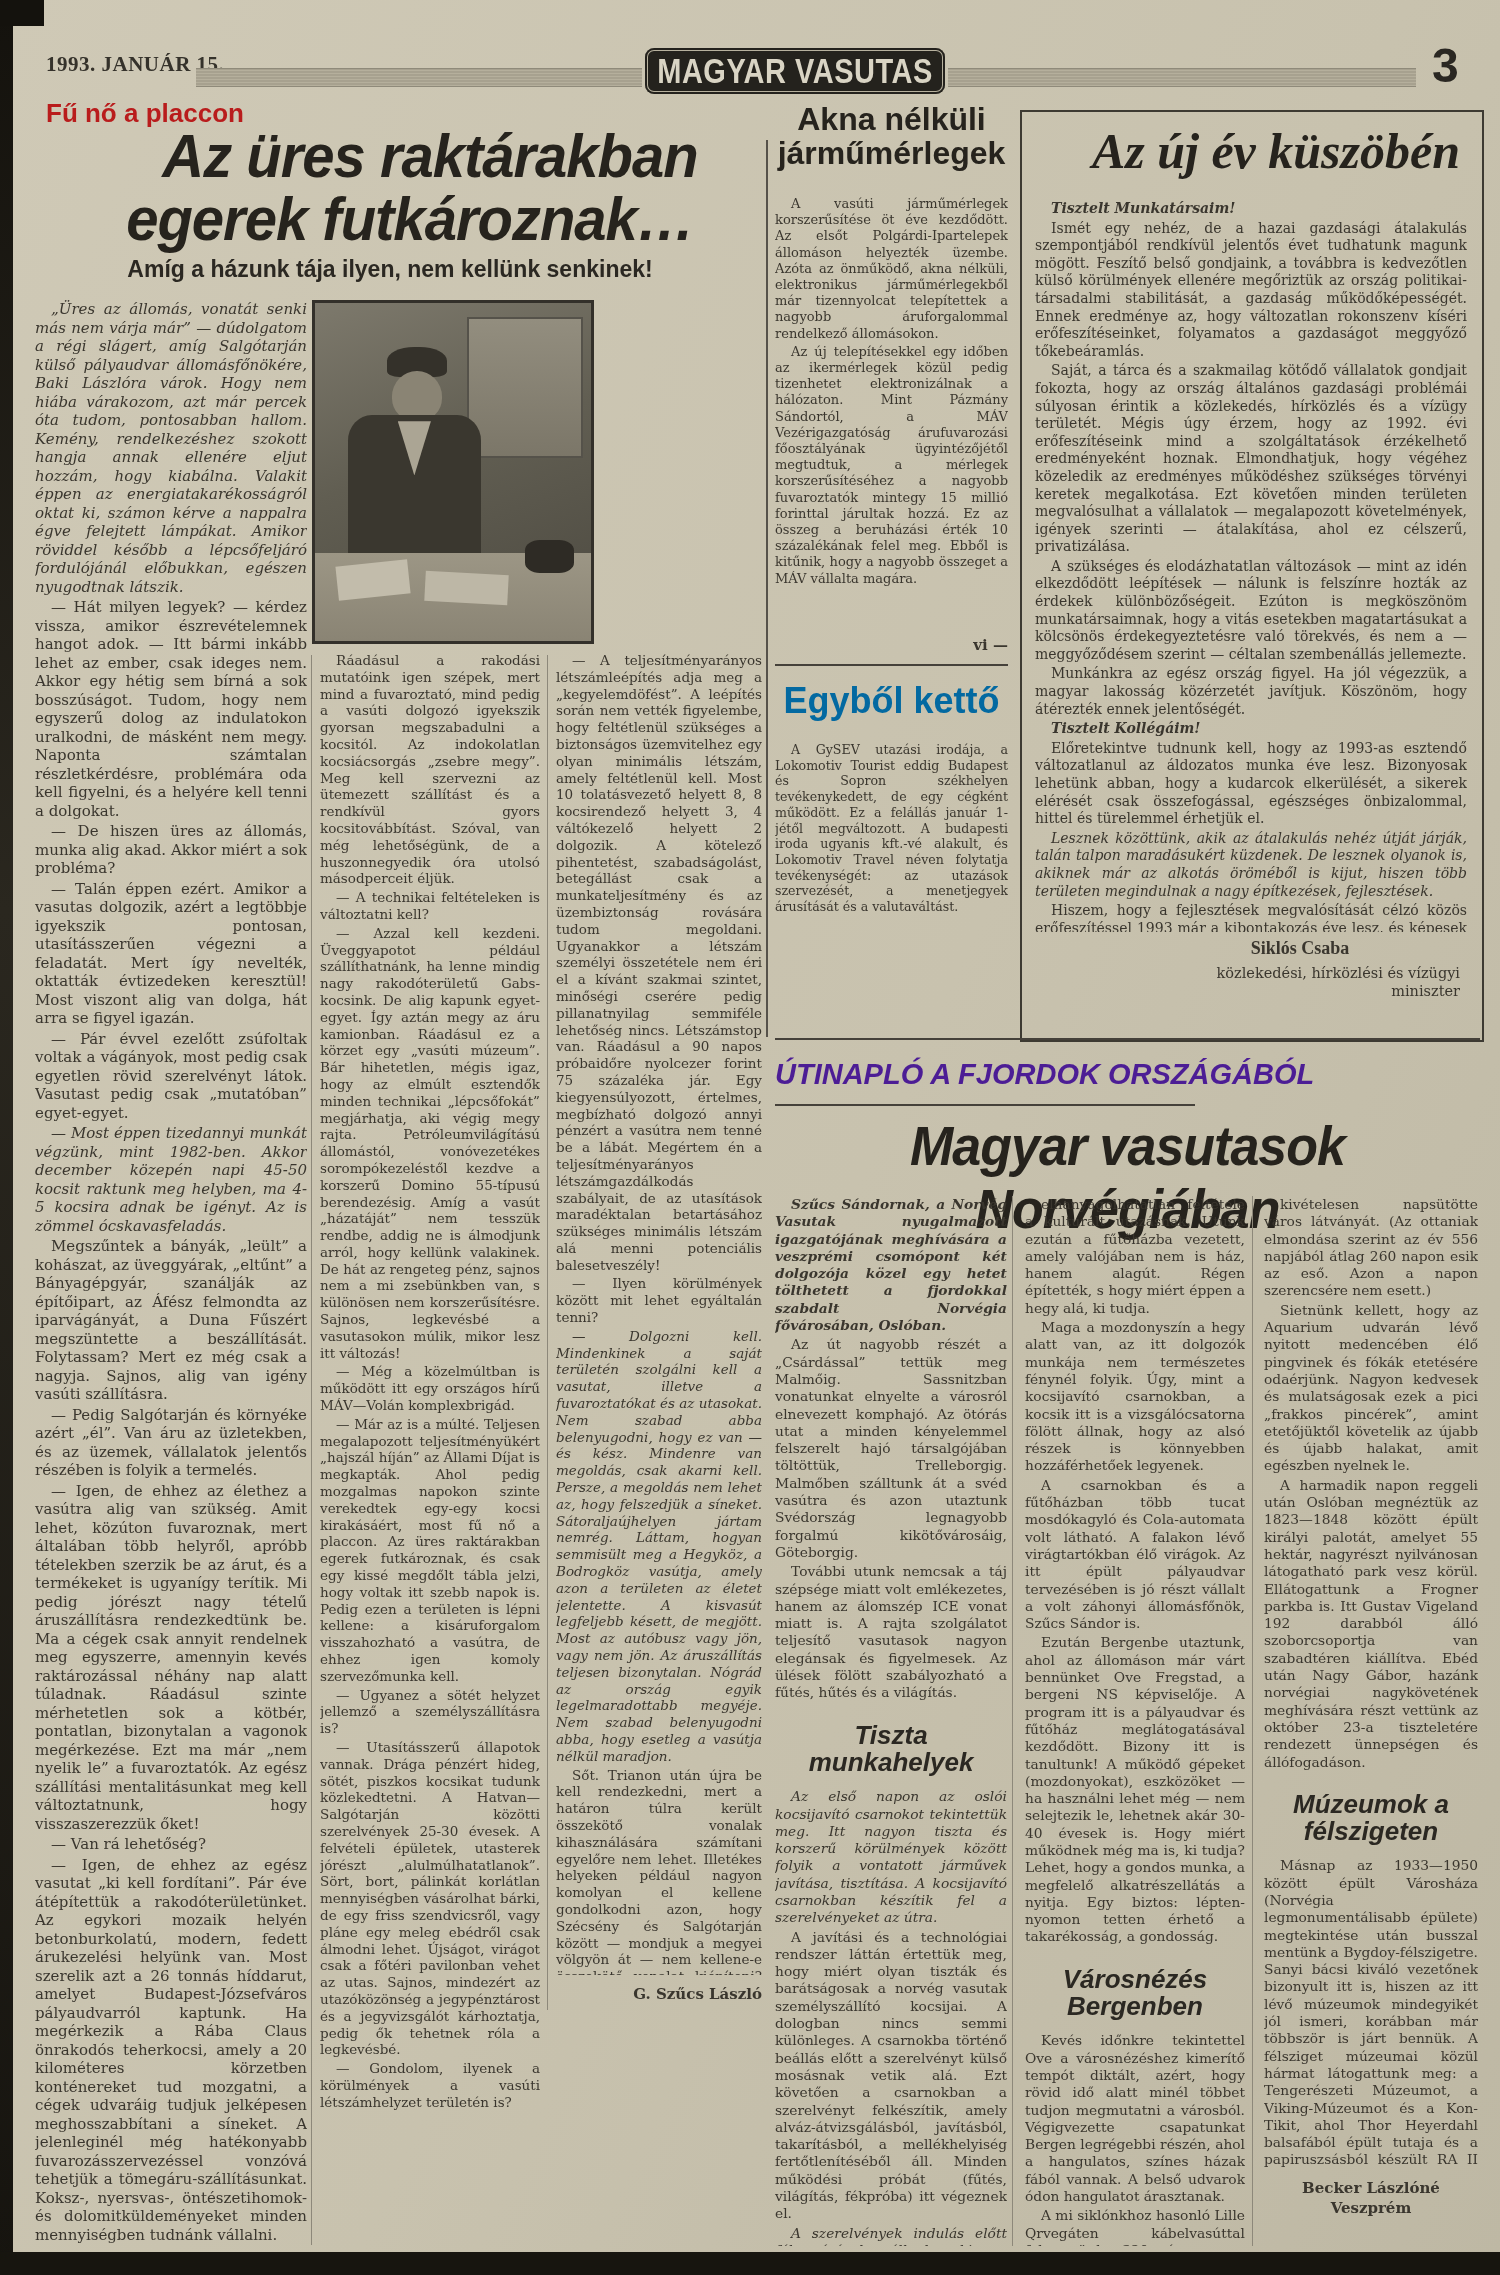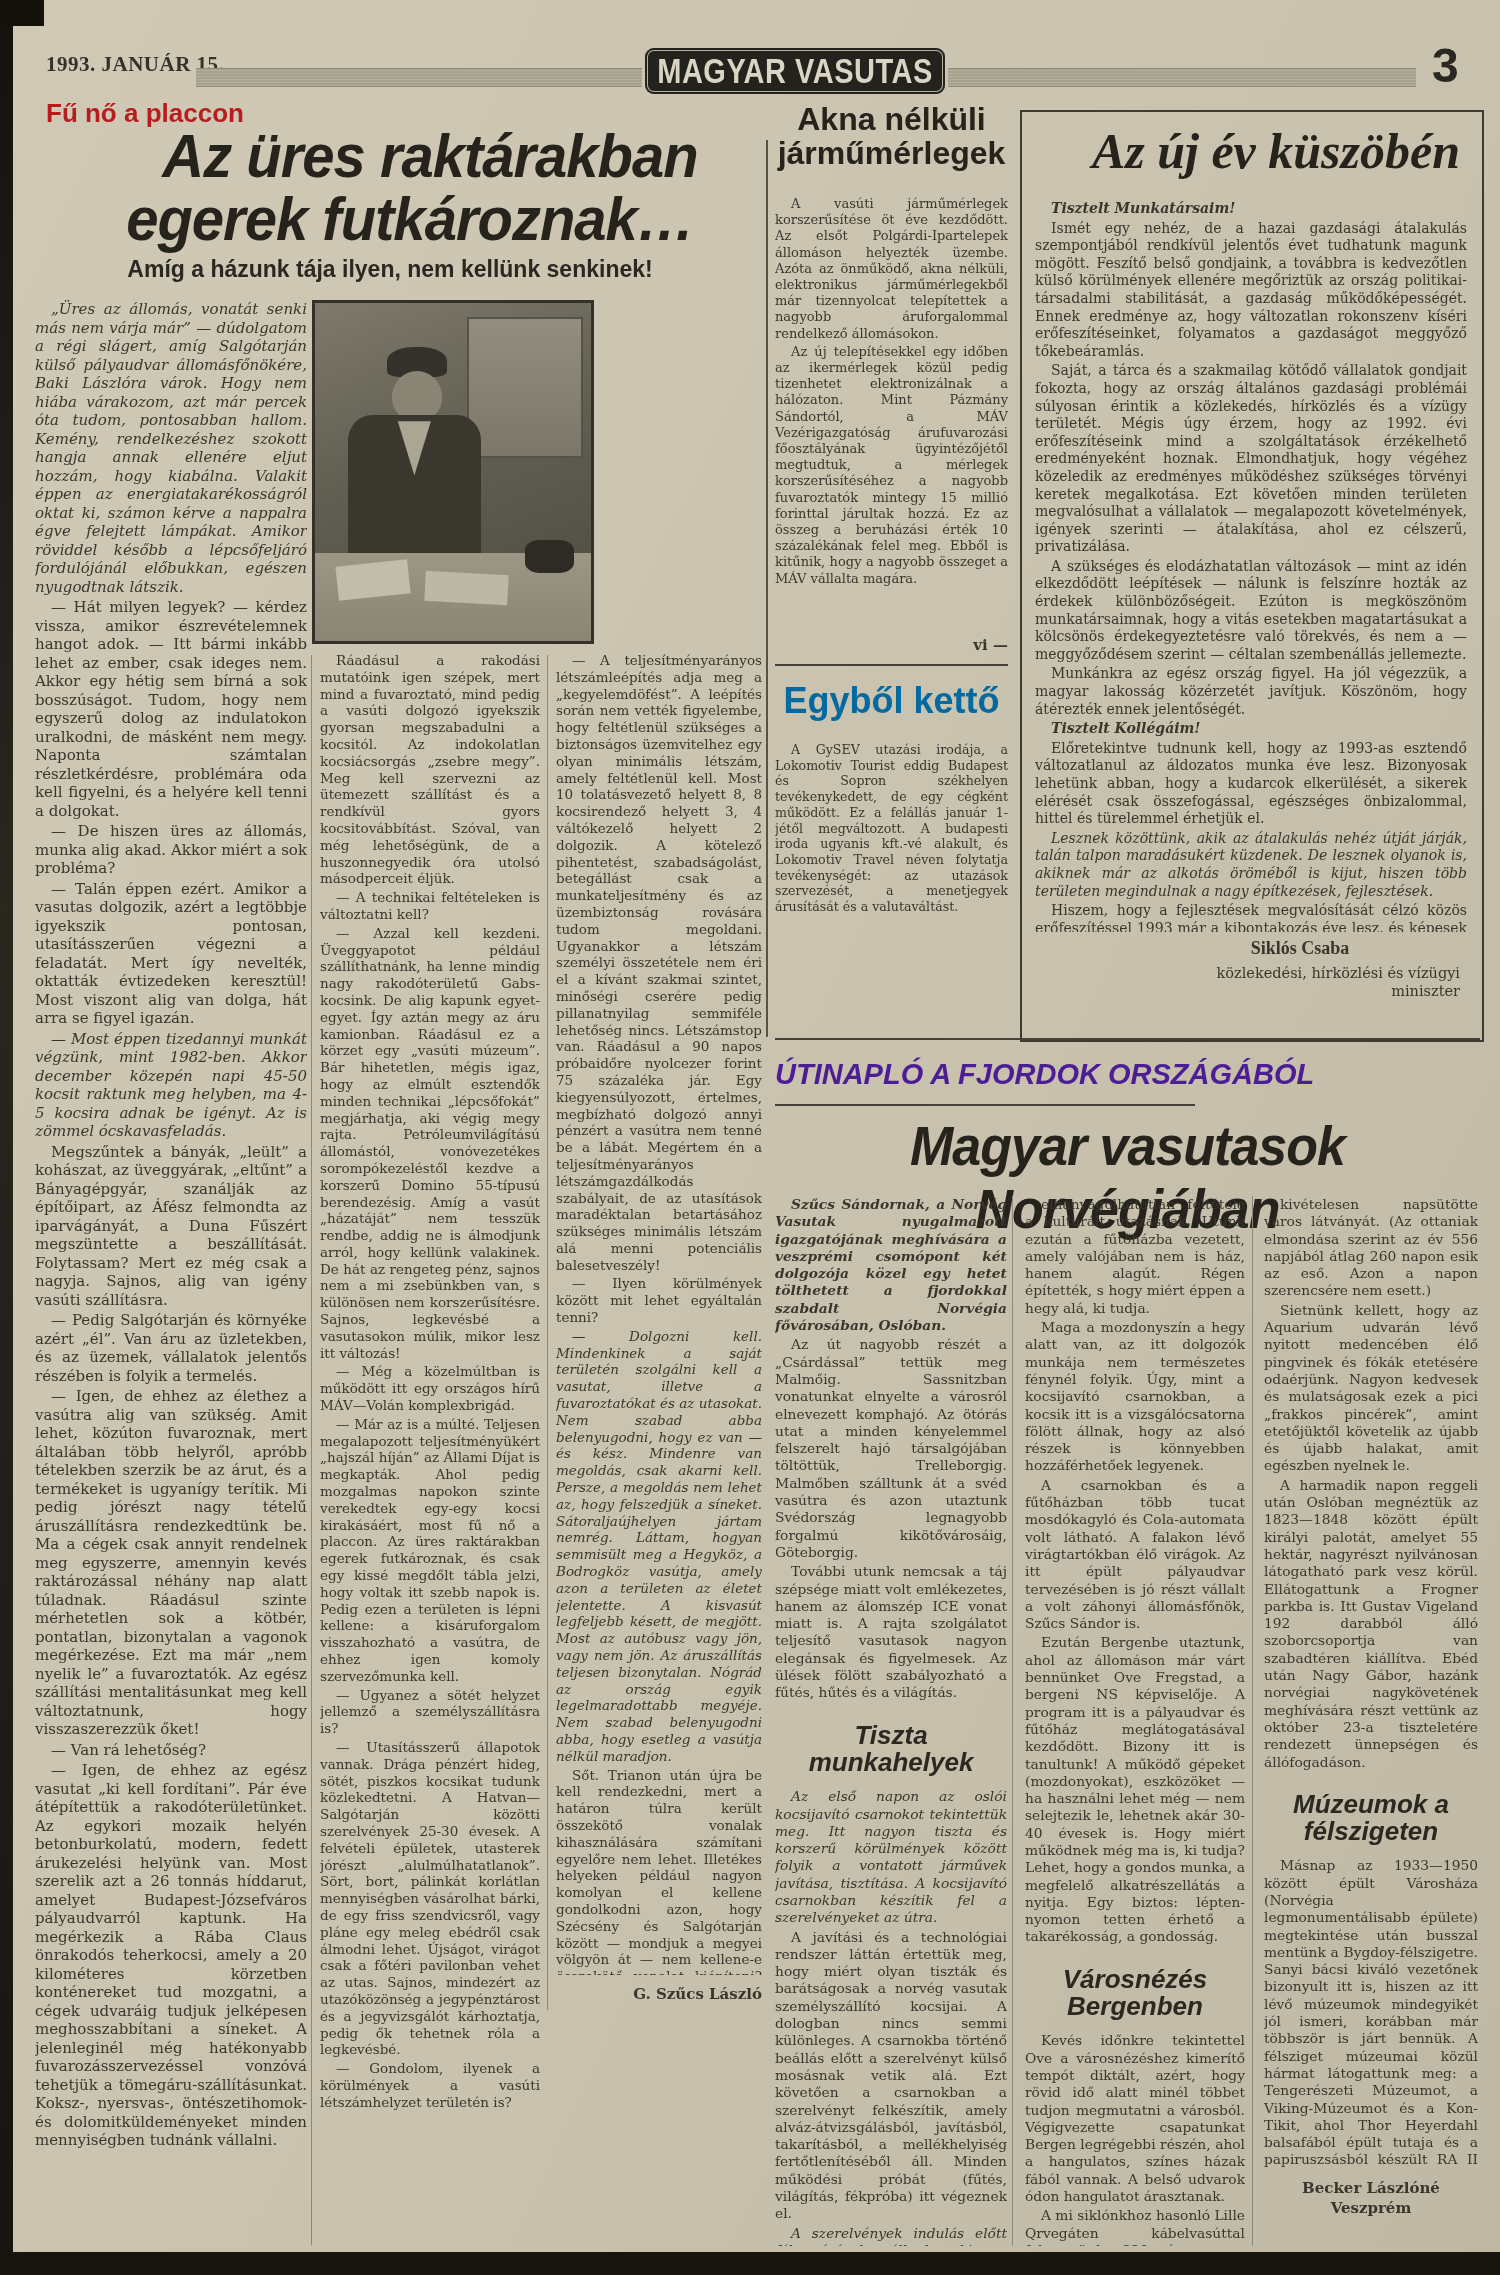--- a/index.html
+++ b/index.html
@@ -112,20 +112,21 @@
   <div class="ph-paper1"></div>
   <div class="ph-paper2"></div>
   <div class="ph-phone"></div>
 </div>
 
 <div class="abs col c-left1">
     <p class="para s-i">„Üres az állomás, vonatát senki más nem várja már” — dúdolgatom a régi slágert, amíg Salgótarján külső pályaudvar állomásfőnökére, Baki Lászlóra várok. Hogy nem hiába várakozom, azt már percek óta tudom, pontosabban hallom. Kemény, rendelkezéshez szokott hangja annak ellenére eljut hozzám, hogy kiabálna. Valakit éppen az energiatakarékosságról oktat ki, számon kérve a nappalra égve felejtett lámpákat. Amikor röviddel később a lépcsőfeljáró fordulójánál előbukkan, egészen nyugodtnak látszik.</p>
     <p class="para">— Hát milyen legyek? — kérdez vissza, amikor észrevételemnek hangot adok. — Itt bármi inkább lehet az ember, csak ideges nem. Akkor egy hétig sem bírná a sok bosszúságot. Tudom, hogy nem egyszerű dolog az indulatokon uralkodni, de másként nem megy. Naponta számtalan részletkérdésre, problémára oda kell figyelni, és a helyére kell tenni a dolgokat.</p>
     <p class="para">— De hiszen üres az állomás, munka alig akad. Akkor miért a sok probléma?</p>
     <p class="para">— Talán éppen ezért. Amikor a vasutas dolgozik, azért a legtöbbje igyekszik pontosan, utasításszerűen végezni a feladatát. Mert így nevelték, oktatták évtizedeken keresztül! Most viszont alig van dolga, hát arra se figyel igazán.</p>
+    <p class="para">— Pár évvel ezelőtt zsúfoltak voltak a vágányok, most pedig csak egyetlen rövid szerelvényt látok. Vasutast pedig csak „mutatóban” egyet-egyet.</p>
     <p class="para s-i">— Most éppen tizedannyi munkát végzünk, mint 1982-ben. Akkor december közepén napi 45-50 kocsit raktunk meg helyben, ma 4-5 kocsira adnak be igényt. Az is zömmel ócskavasfeladás.</p>
     <p class="para">Megszűntek a bányák, „leült” a kohászat, az üveggyárak, „eltűnt” a Bányagépgyár, szanálják az építőipart, az Áfész felmondta az iparvágányát, a Duna Fűszért megszüntette a beszállítását. Folytassam? Mert ez még csak a nagyja. Sajnos, alig van igény vasúti szállításra.</p>
     <p class="para">— Pedig Salgótarján és környéke azért „él”. Van áru az üzletekben, és az üzemek, vállalatok jelentős részében is folyik a termelés.</p>
     <p class="para">— Igen, de ehhez az élethez a vasútra alig van szükség. Amit lehet, közúton fuvaroznak, mert általában több helyről, apróbb tételekben szerzik be az árut, és a termékeket is ugyanígy terítik. Mi pedig jórészt nagy tételű áruszállításra rendezkedtünk be. Ma a cégek csak annyit rendelnek meg egyszerre, amennyin kevés raktározással néhány nap alatt túladnak. Ráadásul szinte mérhetetlen sok a kötbér, pontatlan, bizonytalan a vagonok megérkezése. Ezt ma már „nem nyelik le” a fuvaroztatók. Az egész szállítási mentalitásunkat meg kell változtatnunk, hogy visszaszerezzük őket!</p>
     <p class="para">— Van rá lehetőség?</p>
     <p class="para">— Igen, de ehhez az egész vasutat „ki kell fordítani”. Pár éve átépítettük a rakodóterületünket. Az egykori mozaik helyén betonburkolatú, modern, fedett árukezelési helyünk van. Most szerelik azt a 26 tonnás híddarut, amelyet Budapest-Józsefváros pályaudvarról kaptunk. Ha megérkezik a Rába Claus önrakodós teherkocsi, amely a 20 kilométeres körzetben konténereket tud mozgatni, a cégek udvaráig tudjuk jelképesen meghosszabbítani a síneket. A jelenleginél még hatékonyabb fuvarozásszervezéssel vonzóvá tehetjük a tömegáru-szállításunkat. Koksz-, nyersvas-, öntészetihomok- és dolomitküldeményeket minden mennyiségben tudnánk vállalni.</p>
   </div>
 <div class="abs col c-left2">
     <p class="para">Ráadásul a rakodási mutatóink igen szépek, mert mind a fuvaroztató, mind pedig a vasúti dolgozó igyekszik gyorsan megszabadulni a kocsitól. Az indokolatlan kocsiácsorgás „zsebre megy”. Meg kell szervezni az ütemezett szállítást és a rendkívül gyors kocsitovábbítást. Szóval, van még lehetőségünk, de a huszonnegyedik óra utolsó másodperceit éljük.</p>
     <p class="para">— A technikai feltételeken is változtatni kell?</p>

